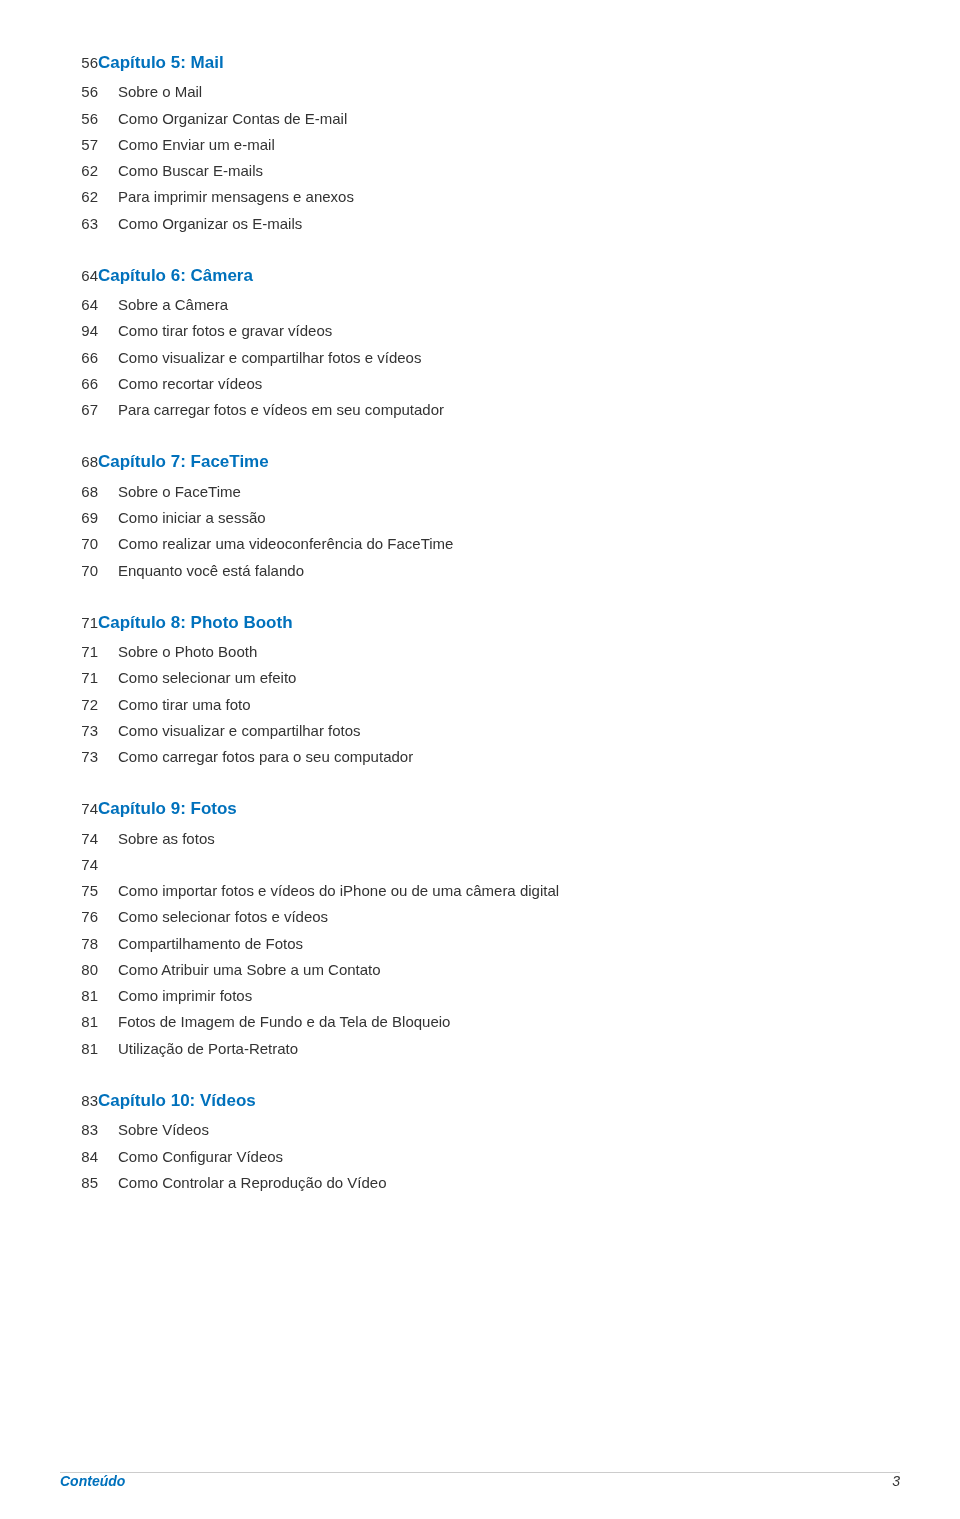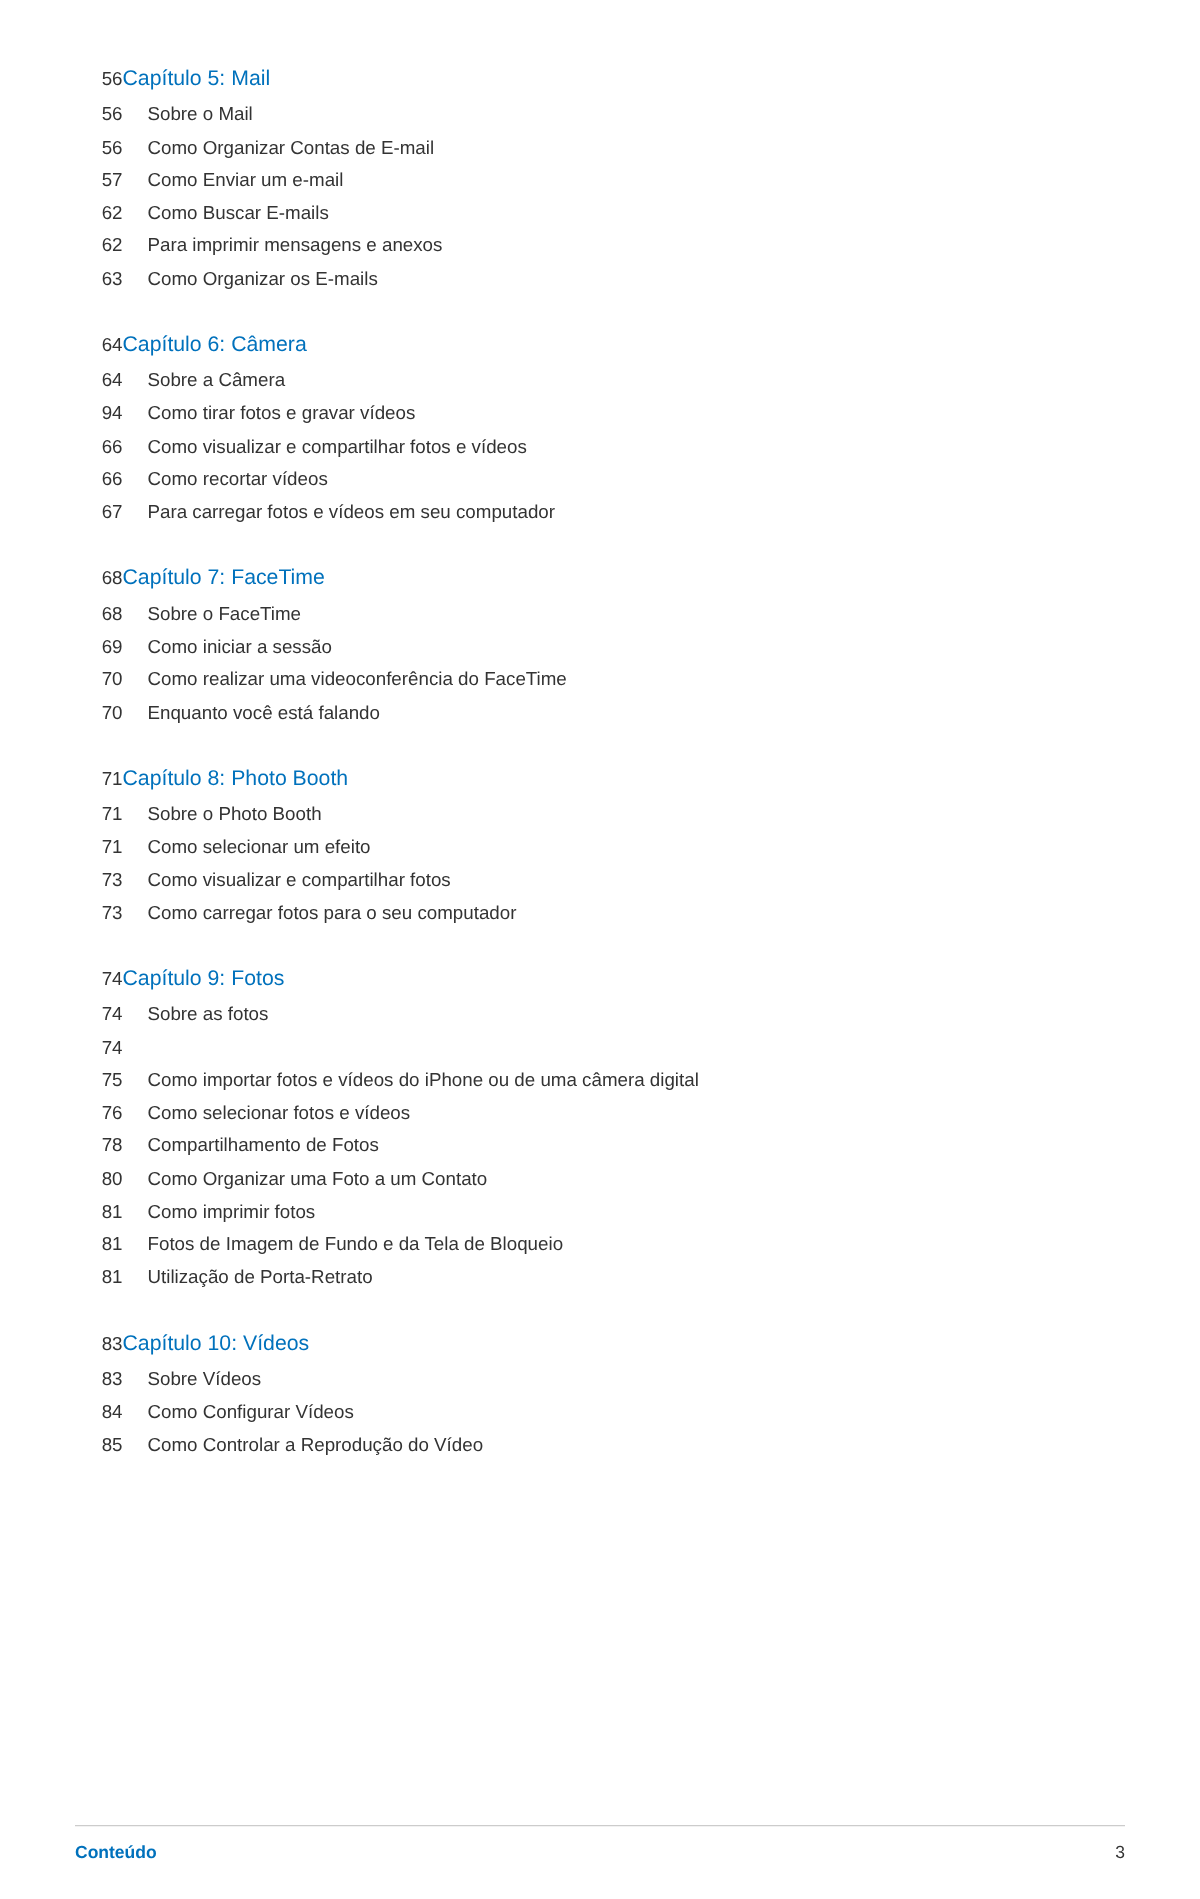--- a/index.html
+++ b/index.html
@@ -38,40 +38,40 @@
 
     .page-num {
       min-width: 38px;
       font-size: 15px;
       color: #333333;
       flex-shrink: 0;
     }
 
     .chapter-title {
       font-size: 17px;
-      font-weight: normal;
+      font-weight: bold;
       color: #0071BC;
     }
 
     .entry-text {
       font-size: 15px;
       color: #333333;
       margin-left: 20px;
     }
 
     .footer {
       position: absolute;
       bottom: 30px;
       left: 60px;
       right: 60px;
       display: flex;
       justify-content: space-between;
       align-items: center;
       border-top: 1px solid #cccccc;
-      padding-top: 12px;
+      font-style: italic;
     }
 
     .footer-label {
       font-size: 14px;
       color: #0071BC;
       font-weight: bold;
     }
 
     .footer-page {
       font-size: 14px;
@@ -167,20 +167,24 @@
       </div>
       <div class="toc-row">
         <span class="page-num">71</span>
         <span class="entry-text">Sobre o Photo Booth</span>
       </div>
       <div class="toc-row">
         <span class="page-num">71</span>
         <span class="entry-text">Como selecionar um efeito</span>
       </div>
       <div class="toc-row">
+        <span class="page-num">72</span>
+        <span class="entry-text">Como tirar uma foto</span>
+      </div>
+      <div class="toc-row">
         <span class="page-num">73</span>
         <span class="entry-text">Como visualizar e compartilhar fotos</span>
       </div>
       <div class="toc-row">
         <span class="page-num">73</span>
         <span class="entry-text">Como carregar fotos para o seu computador</span>
       </div>
     </div>
     <div class="toc-section">
       <div class="toc-row chapter-header">
@@ -201,21 +205,21 @@
       <div class="toc-row">
         <span class="page-num">76</span>
         <span class="entry-text">Como selecionar fotos e vídeos</span>
       </div>
       <div class="toc-row">
         <span class="page-num">78</span>
         <span class="entry-text">Compartilhamento de Fotos</span>
       </div>
       <div class="toc-row">
         <span class="page-num">80</span>
-        <span class="entry-text">Como Organizar uma Foto a um Contato</span>
+        <span class="entry-text">Como Atribuir uma Sobre a um Contato</span>
       </div>
       <div class="toc-row">
         <span class="page-num">81</span>
         <span class="entry-text">Como imprimir fotos</span>
       </div>
       <div class="toc-row">
         <span class="page-num">81</span>
         <span class="entry-text">Fotos de Imagem de Fundo e da Tela de Bloqueio</span>
       </div>
       <div class="toc-row">

